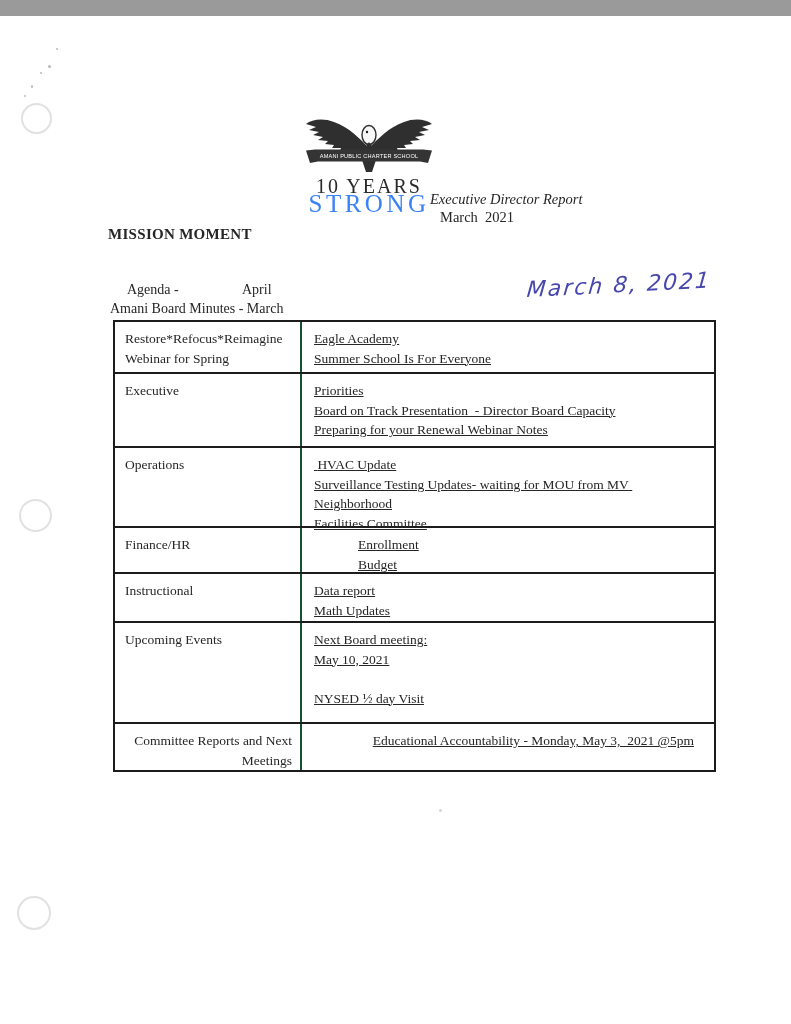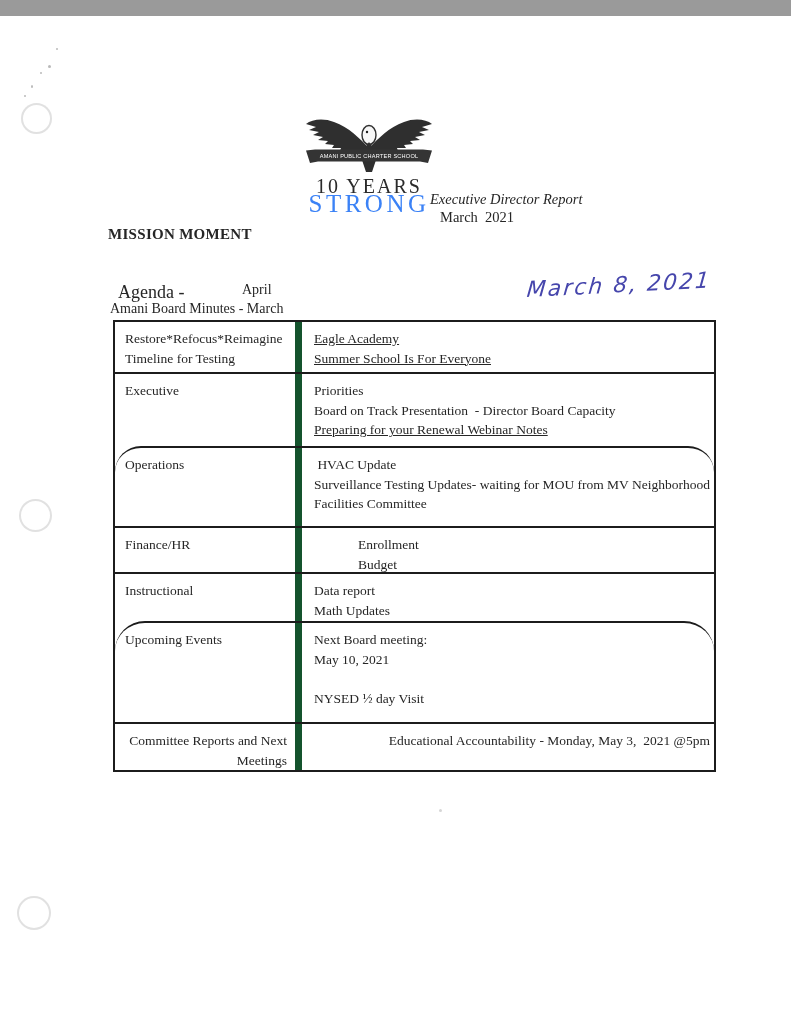--- a/index.html
+++ b/index.html
@@ -26,21 +26,21 @@
   
   #logo{left:303px;top:98px;width:132px;text-align:center;}
   #logo .yearline{font-size:20px;letter-spacing:2px;color:#2b2b2b;line-height:17px;}
   #logo .strongline{font-size:25px;letter-spacing:3.5px;color:#3b82f6;line-height:17px;}
 
   
   #report-title{left:430px;top:175px;font-size:14.5px;font-style:italic;}
   #report-subtitle{left:440px;top:193px;font-size:14.5px;}
   #mission{left:108px;top:210px;font-size:15px;font-weight:bold;letter-spacing:.3px;}
 
-  #agenda-label{left:118px;top:266px;font-size:18px;}
+  #agenda-label{left:127px;top:266px;font-size:14px;}
   #agenda-value{left:242px;top:266px;font-size:14px;}
   #minutes-line{left:110px;top:285px;font-size:14px;}
 
   #handwritten{
     left:528px;top:261px;width:200px;
     font-family:"DejaVu Sans", sans-serif;
     font-style:italic;
     font-size:22px;
     letter-spacing:2px;
     transform:rotate(-3deg) skewX(-8deg);
@@ -51,24 +51,24 @@
   #agenda-table{
     left:113px;top:304px;width:603px;
     border:2px solid #1c1c1c;
     box-sizing:border-box;
     font-size:13.5px;
   }
   .trow{display:flex;box-sizing:border-box;border-top:2px solid #1c1c1c;}
   .trow:first-child{border-top:none;}
   .tlabel{
     width:187px;flex:0 0 187px;box-sizing:border-box;
-    border-right:7px solid #14532d;
+    border-right:2px solid #14532d;
     padding:7px 8px 0 10px;
   }
-  .tcontent{flex:1;padding:7px 4px 0 12px;box-sizing:border-box;}
+  .tcontent{flex:1;padding:7px 20px 0 12px;box-sizing:border-box;text-decoration:underline;}
   .cell-line{line-height:19.5px;min-height:19.5px;}
   .u{text-decoration:underline;}
 </style>
 </head>
 <body>
 
 <div id="page">
 
   <div class="punch" style="left:21px;top:87px;width:27px;height:27px;"></div>
   <div class="punch" style="left:19px;top:483px;width:29px;height:29px;"></div>
@@ -109,40 +109,40 @@
   <div id="agenda-value" class="abs">April</div>
   <div id="minutes-line" class="abs">Amani Board Minutes - March</div>
 
   <div id="handwritten" class="abs" style="color: rgb(70, 70, 172);">March 8, 2021</div>
 
   <div id="agenda-table" class="abs">
 
     <div class="trow" style="height:50px;">
       <div class="tlabel">
         <div class="cell-line">Restore*Refocus*Reimagine</div>
-        <div class="cell-line">Timeline for Testing</div>
+        <div class="cell-line">Webinar for Spring</div>
       </div>
       <div class="tcontent">
         <div class="cell-line"><span class="u pre">Eagle Academy</span></div>
         <div class="cell-line"><span class="u pre">Summer School Is For Everyone</span></div>
       </div>
     </div>
 
     <div class="trow" style="height:74px;">
       <div class="tlabel">
         <div class="cell-line">Executive</div>
       </div>
       <div class="tcontent">
         <div class="cell-line pre">Priorities</div>
         <div class="cell-line pre">Board on Track Presentation  - Director Board Capacity</div>
         <div class="cell-line"><span class="u pre">Preparing for your Renewal Webinar Notes</span></div>
       </div>
     </div>
 
-    <div class="trow" style="height:80px;border-radius:26px;">
+    <div class="trow" style="height:80px;">
       <div class="tlabel">
         <div class="cell-line">Operations</div>
       </div>
       <div class="tcontent">
         <div class="cell-line pre"> HVAC Update</div>
         <div class="cell-line pre">Surveillance Testing Updates- waiting for MOU from MV Neighborhood</div>
         <div class="cell-line pre">Facilities Committee</div>
       </div>
     </div>
 
@@ -159,21 +159,21 @@
     <div class="trow" style="height:49px;">
       <div class="tlabel">
         <div class="cell-line">Instructional</div>
       </div>
       <div class="tcontent">
         <div class="cell-line pre">Data report</div>
         <div class="cell-line pre">Math Updates</div>
       </div>
     </div>
 
-    <div class="trow" style="height:101px;border-radius:30px;">
+    <div class="trow" style="height:101px;">
       <div class="tlabel">
         <div class="cell-line">Upcoming Events</div>
       </div>
       <div class="tcontent">
         <div class="cell-line pre">Next Board meeting:</div>
         <div class="cell-line pre">May 10, 2021</div>
         <div class="cell-line pre"></div>
         <div class="cell-line pre">NYSED ½ day Visit</div>
       </div>
     </div>

